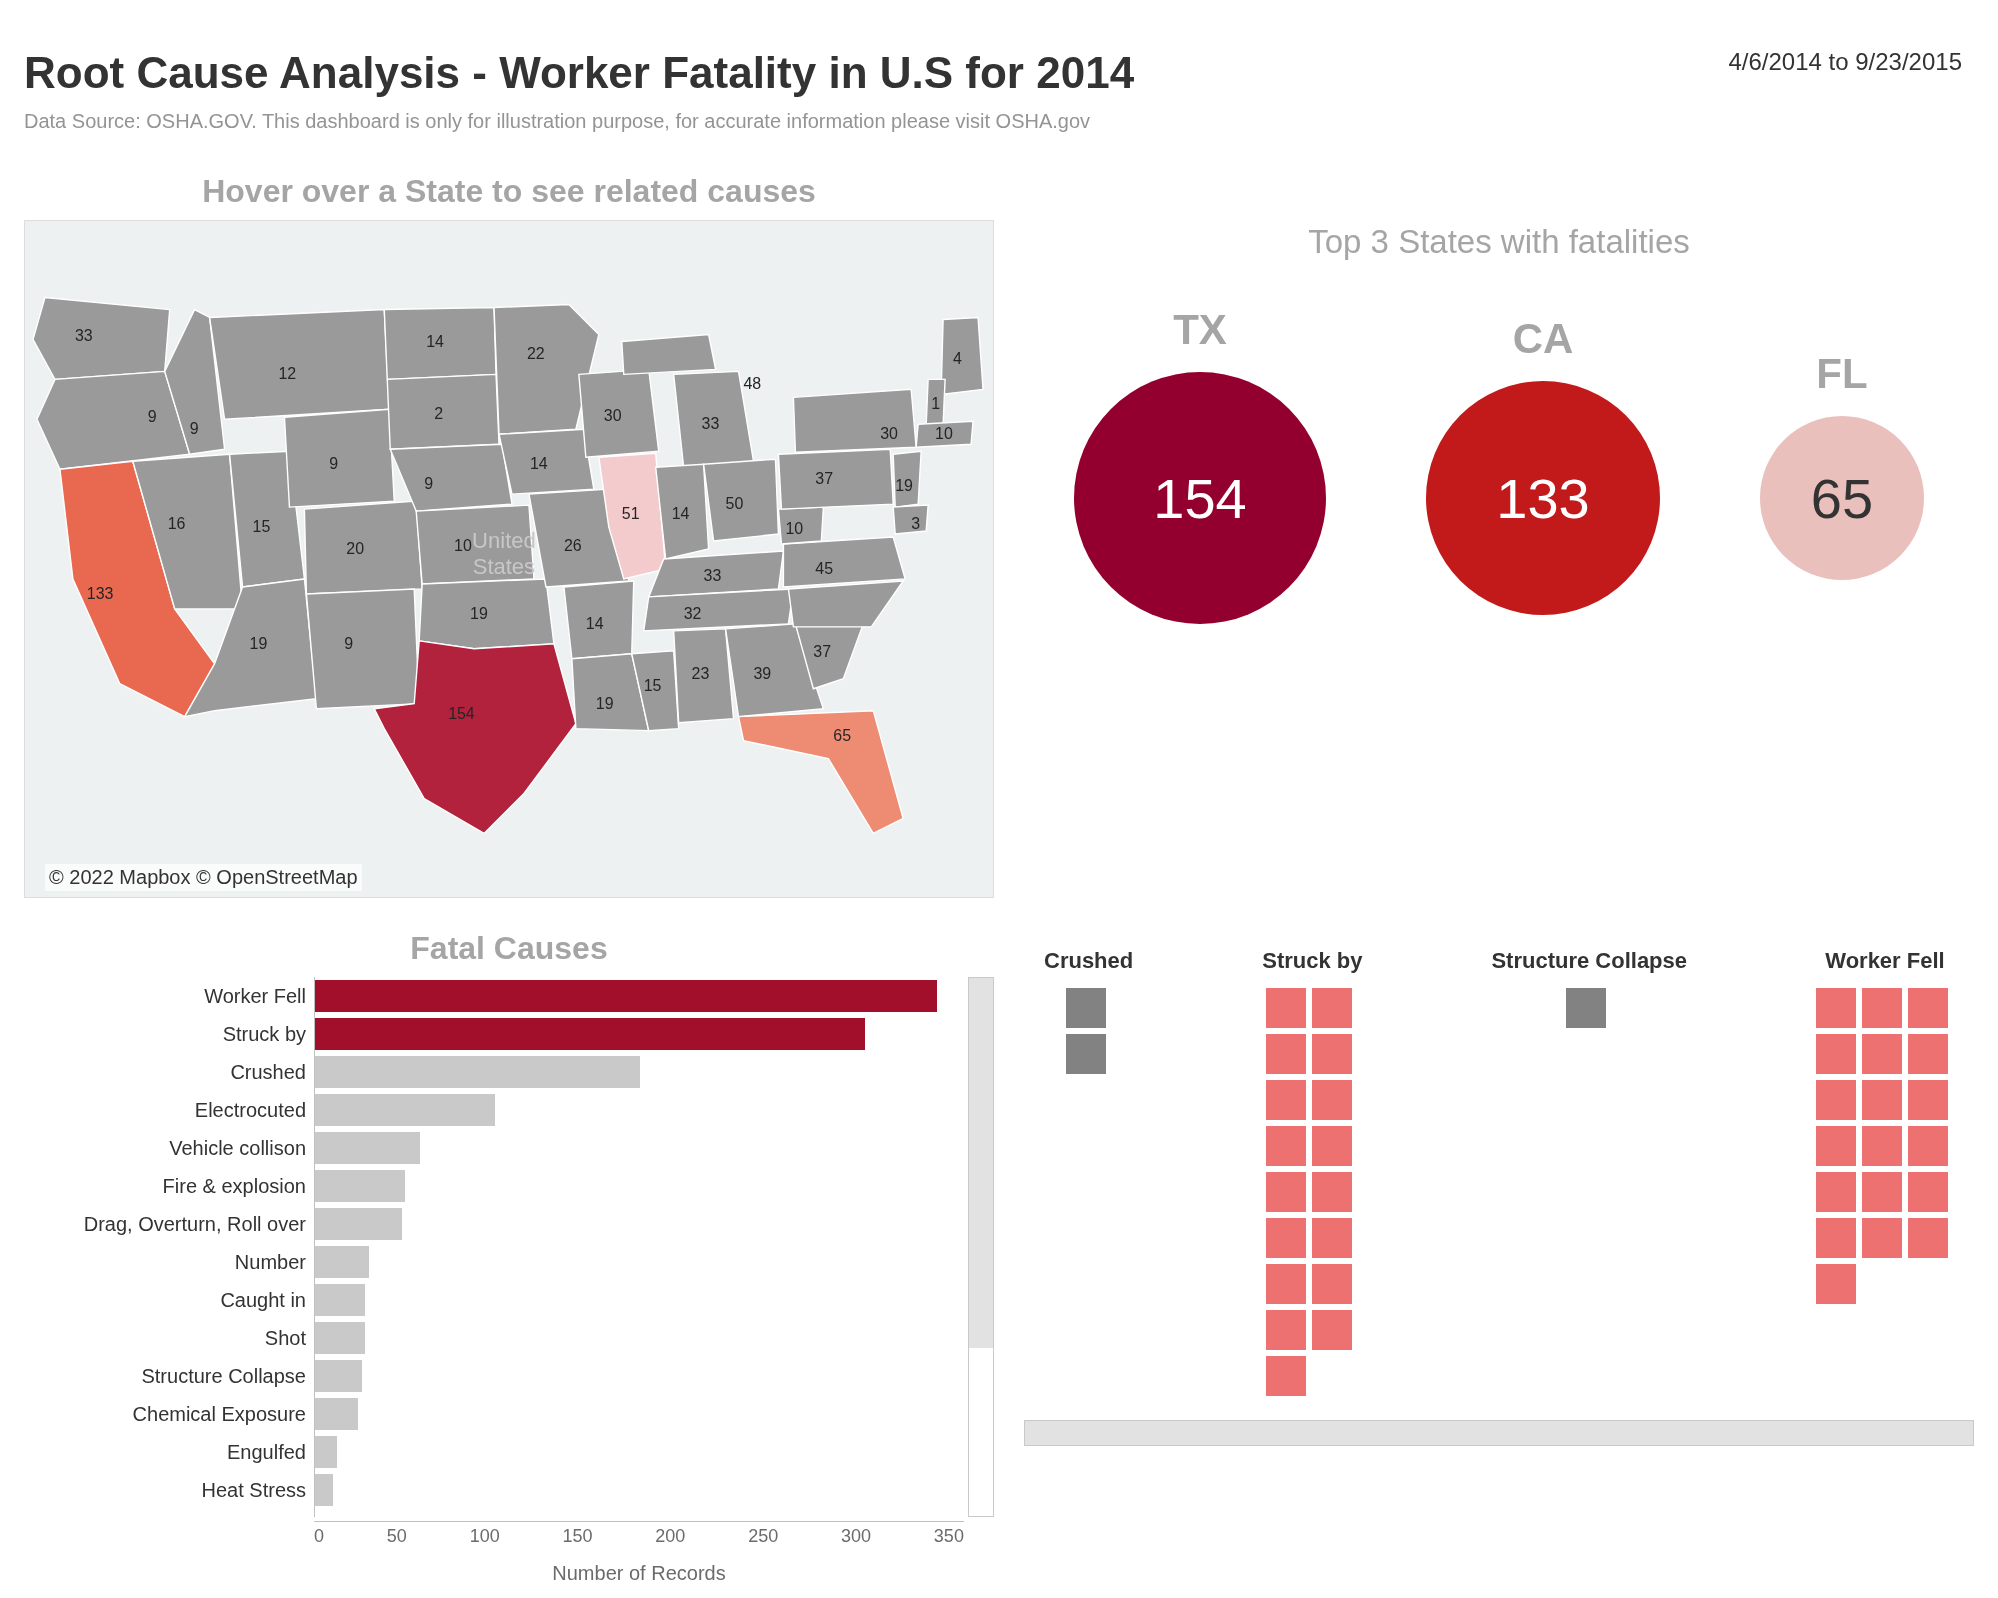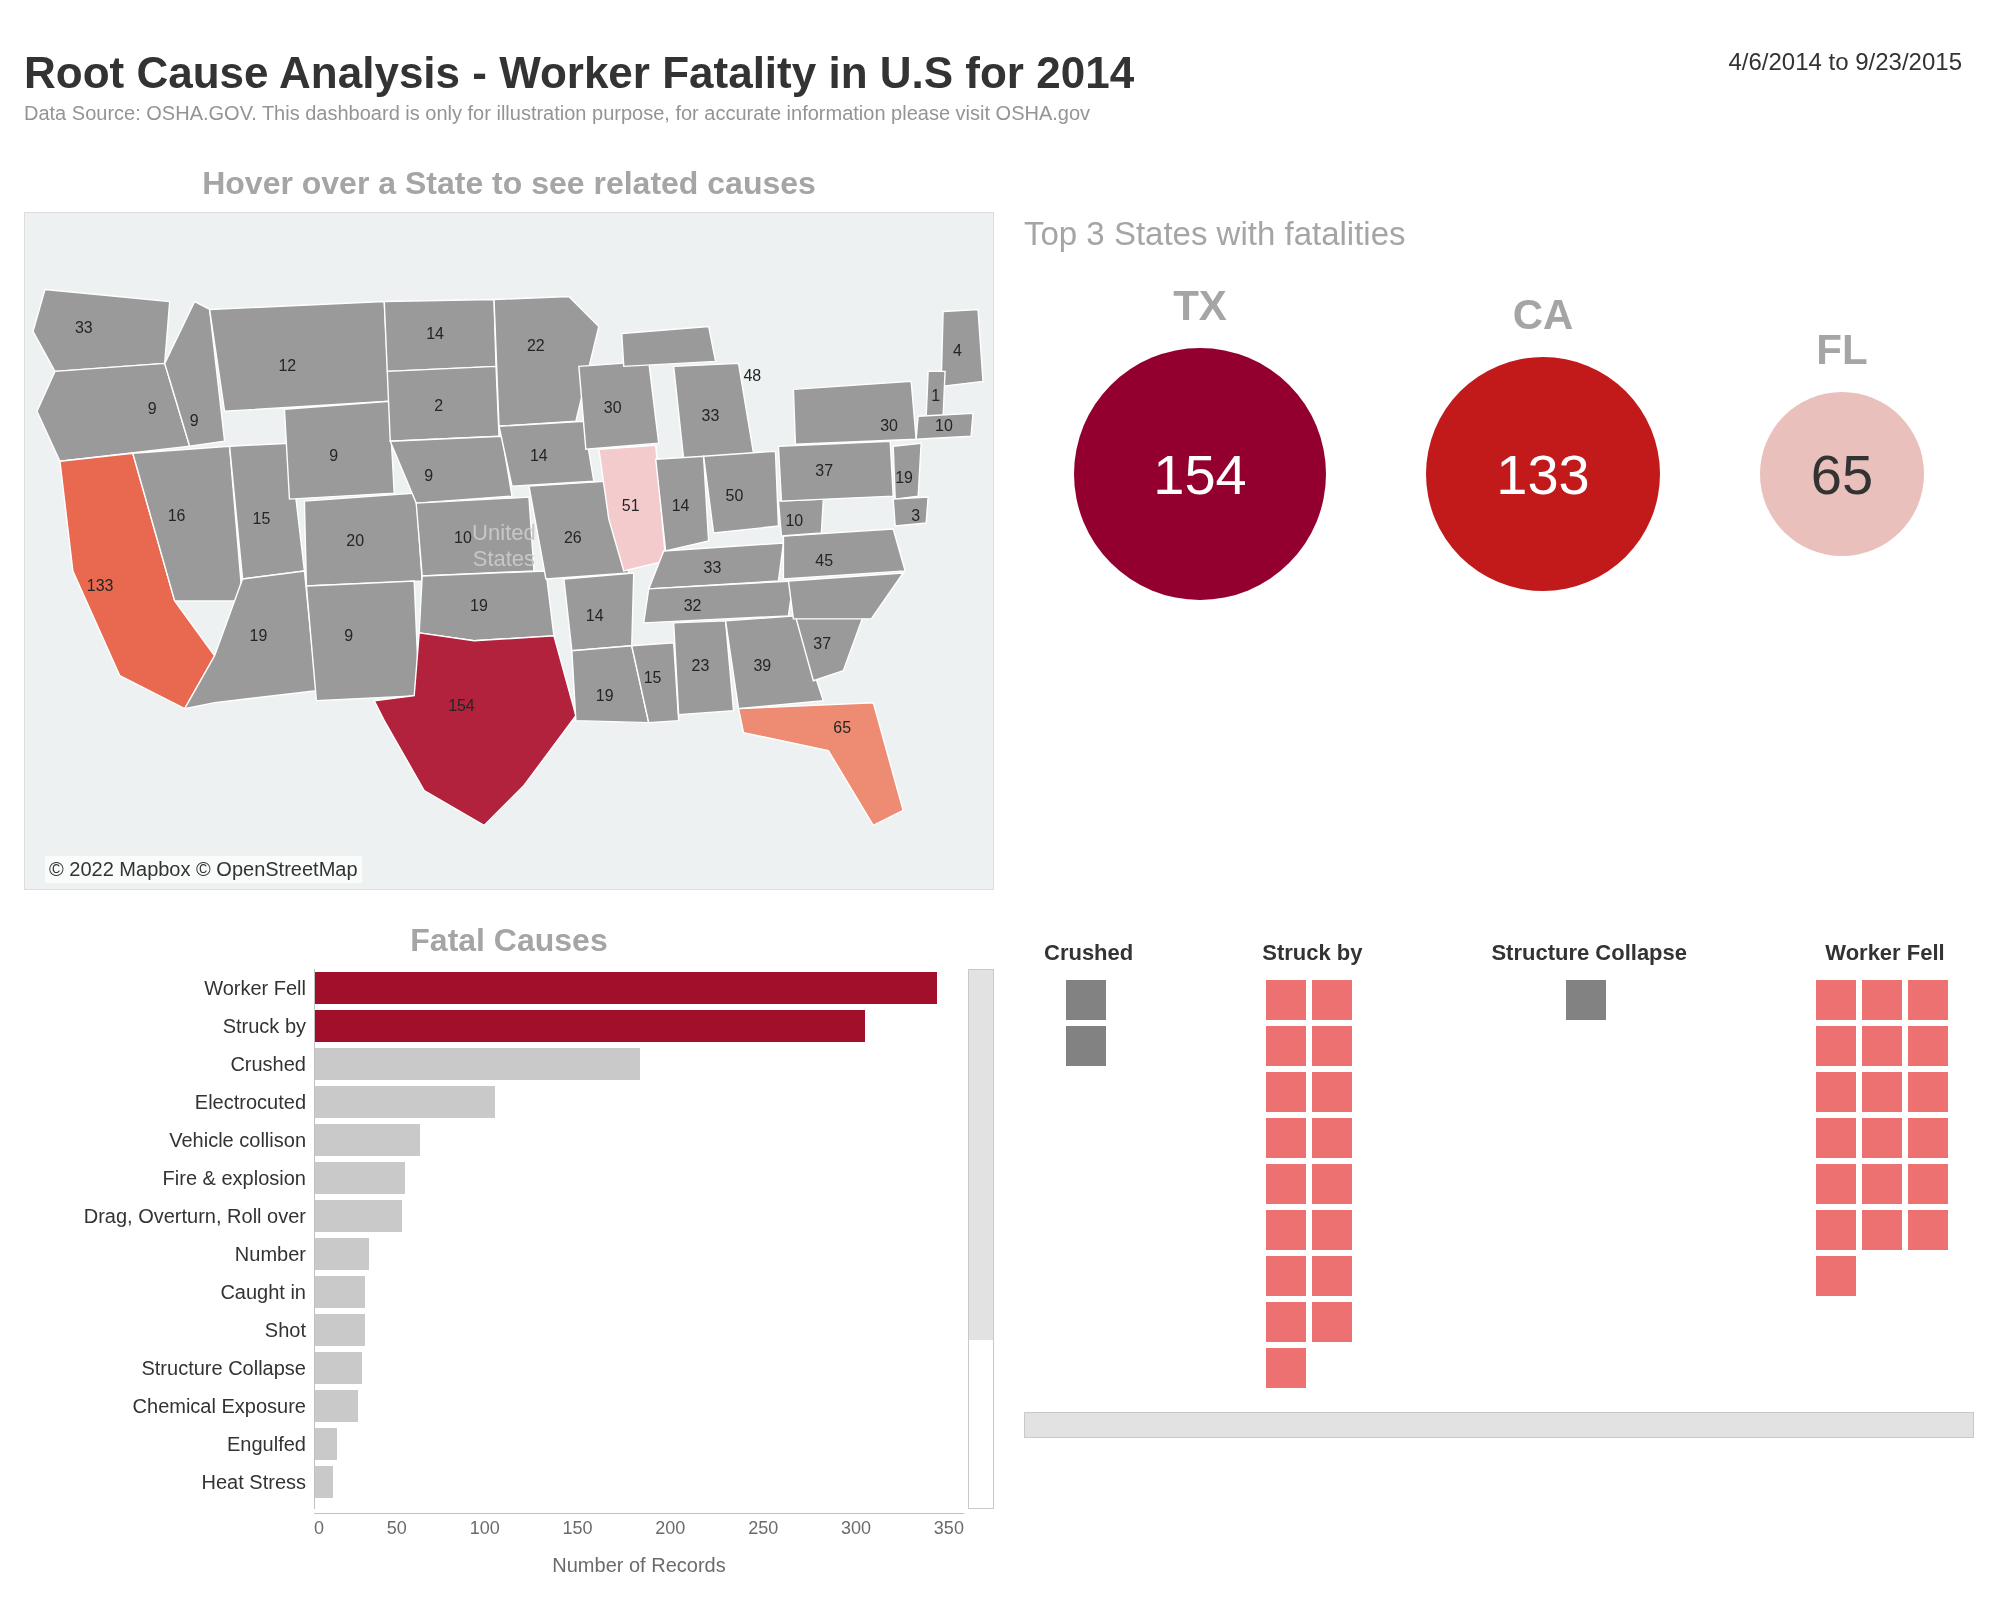--- a/index.html
+++ b/index.html
@@ -26,21 +26,21 @@
     color: #333;
     width: 1998px;
   }
   .header { position: relative; }
   .date-range {
     position: absolute; top: 0; right: 12px;
     font-size: 24px; color: #333;
   }
   .title {
     font-size: 44px; font-weight: bold; color: #333;
-    margin: 30px 0 4px 0;
+    margin: 30px 0 12px 0;
   }
   .subtitle {
     font-size: 20px; color: var(--gray-text);
     margin-bottom: 40px;
   }
 
   .grid {
     display: grid;
     grid-template-columns: 970px 1fr;
     grid-template-rows: auto auto;
@@ -77,21 +77,21 @@
     position: absolute; left: 20px; bottom: 6px;
     font-size: 20px; color: #333;
     background: rgba(255,255,255,0.7);
     padding: 2px 4px;
   }
 
   
   .top-states { padding-top: 50px; }
   .top3-title {
     font-size: 33px; color: var(--heading-gray);
-    text-align: left; margin-bottom: 18px;
+    text-align: center; margin-bottom: 34px;
   }
   .bubbles {
     display: flex; align-items: center; justify-content: space-around;
     height: 340px;
   }
   .bub-col { display: flex; flex-direction: column; align-items: center; }
   .bub-label { font-size: 42px; font-weight: bold; color: var(--heading-gray); margin-bottom: 18px; }
   .bubble {
     border-radius: 50%;
     display: flex; align-items: center; justify-content: center;

